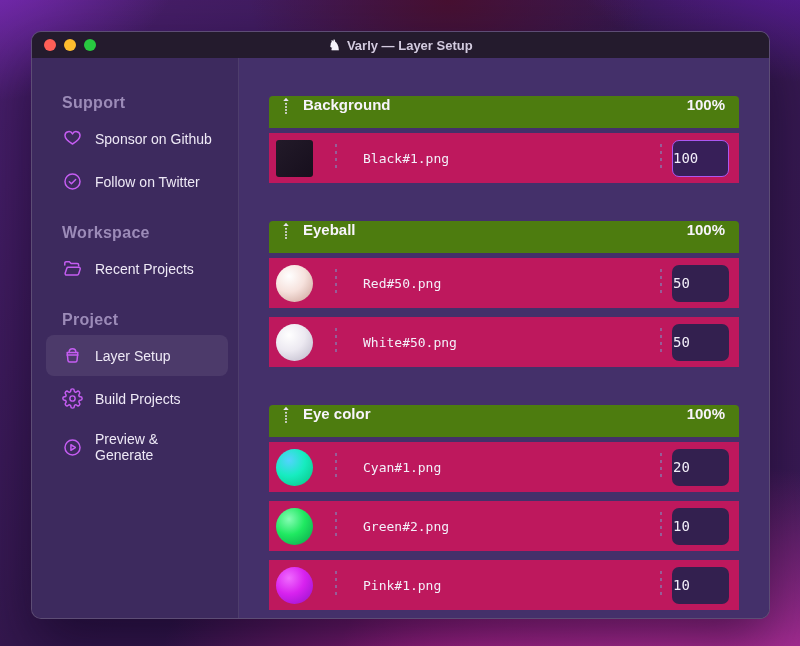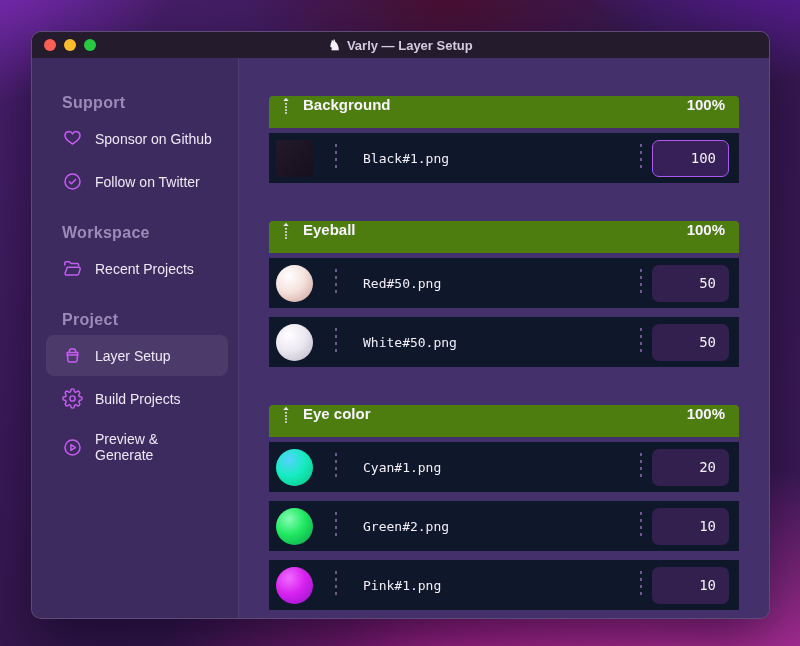--- a/index.html
+++ b/index.html
@@ -61,41 +61,41 @@
   .main { flex:1; background:#44306a; padding:38px 30px 0 30px; overflow:hidden; }
   .layer-group { margin-bottom:38px; }
   .group-header {
     height:32px; background:#4d7c0f; border-radius:4px 4px 0 0;
     display:flex; align-items:flex-start; padding:0 14px 0 10px; gap:10px;
     margin-bottom:5px;
   }
   .group-title { color:#f7f4fb; font-size:15px; font-weight:700; flex:1; }
   .group-percent { color:#f7f4fb; font-size:15px; font-weight:700; }
   .layer-row {
-    height:50px; background:#0f172a; display:flex; align-items:center;
+    height:50px; background:#be185d; display:flex; align-items:center;
     padding:0 10px 0 7px; margin-bottom:9px;
   }
   .layer-row:last-child { margin-bottom:0; }
   .thumb { width:37px; height:37px; flex:0 0 37px; }
   .thumb.square { border-radius:3px; }
   .thumb.circle { border-radius:50%; }
   .vdots {
     width:2px; height:28px; margin:0 0 0 22px; flex:0 0 2px;
     background:repeating-linear-gradient(to bottom, #8a74ab 0 3px, transparent 3px 7px);
     opacity:.75;
   }
   .fname {
     color:#f3eff9; font-family:"DejaVu Sans Mono", monospace;
     font-size:13px; margin-left:26px; flex:1;
   }
   .opacity-input {
-    width:77px; height:37px; margin-left:10px;
+    width:57px; height:37px; margin-left:10px;
     background:#33204f; border:1.5px solid transparent; border-radius:7px;
     color:#f3eff9; font-family:"DejaVu Sans Mono", monospace; font-size:14px;
-    text-align:right; padding-right:12px; outline:none;
+    padding-right:12px; outline:none;
   }
   .opacity-input.focused { background:#371f58; border-color:#ab57f0; }
   .drag-icon { width:14px; height:20px; flex:0 0 14px; }
 </style>
 </head>
 <body>
 
 <div class="window">
   <div class="titlebar">
     <div class="traffic">

